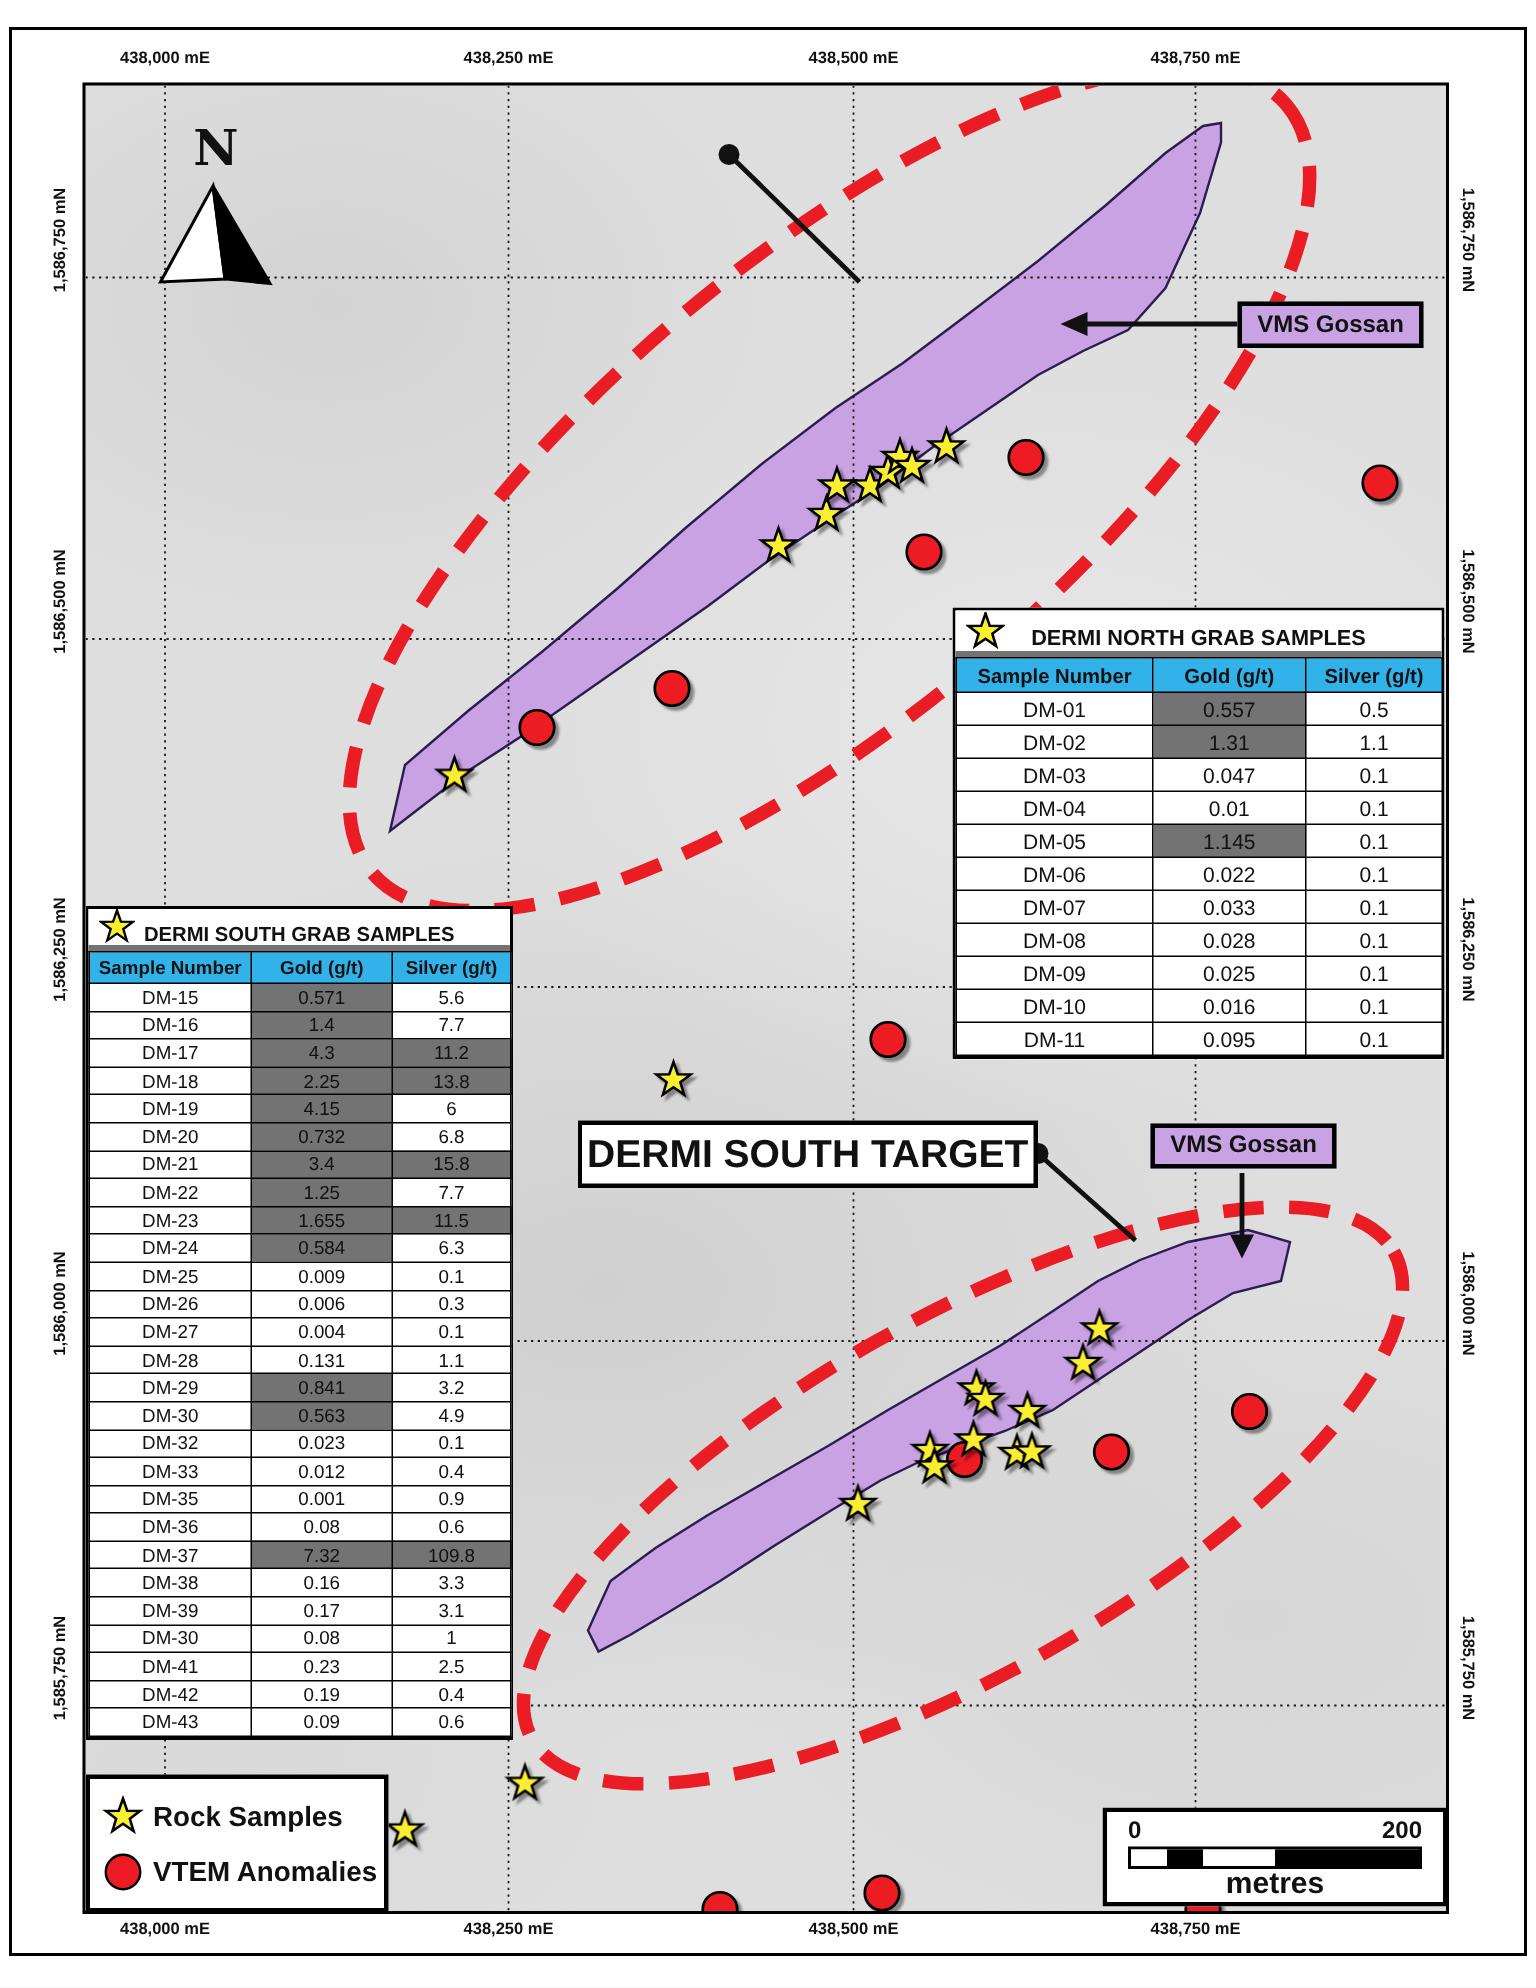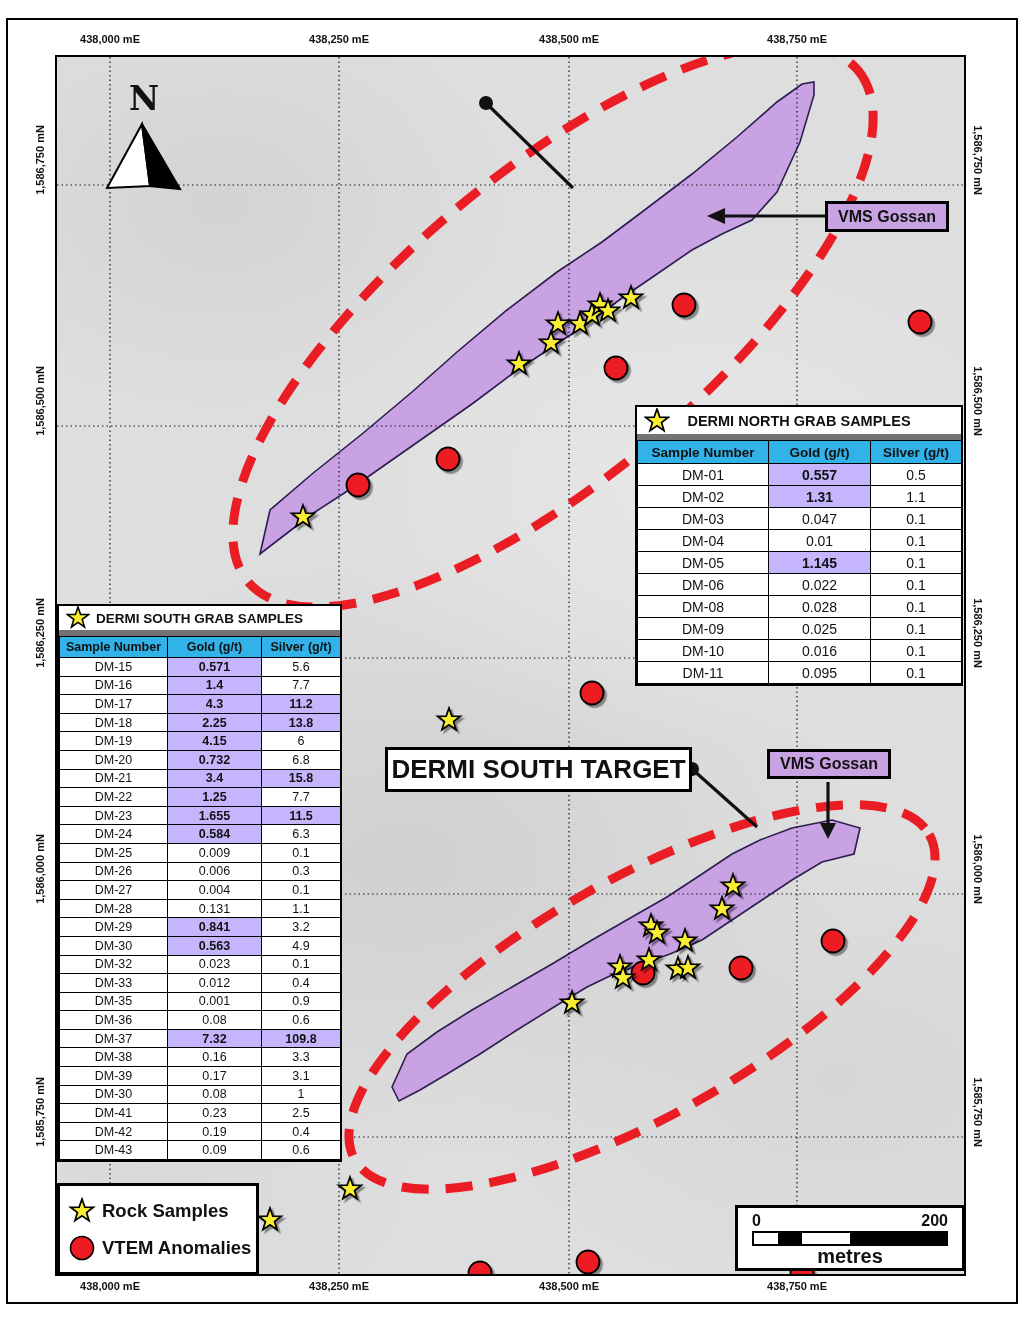--- a/index.html
+++ b/index.html
@@ -22,26 +22,26 @@
   .compass{position:absolute;left:45px;top:25px;width:84px;height:112px;text-align:center;}
   .compass .n{font-family:"DejaVu Serif",serif;font-weight:700;font-size:33px;line-height:34px;display:block;}
   
   .title-box{position:absolute;background:#fff;border:3px solid #000;display:flex;align-items:center;justify-content:center;
              font-weight:700;font-size:26px;letter-spacing:0px;white-space:nowrap;}
   
   .vms-box{position:absolute;background:#c9a2e3;border:3px solid #000;display:flex;align-items:center;justify-content:center;
            font-weight:700;font-size:16px;}
   
   .gtable{position:absolute;background:#fff;border:2px solid #000;}
-  .gtitle{position:relative;display:flex;align-items:center;justify-content:center;font-weight:700;border-bottom:6px solid #737373;background:#fff;}
+  .gtitle{position:relative;display:flex;align-items:flex-end;justify-content:center;font-weight:700;border-bottom:4px solid #737373;background:#fff;}
   .gtitle .tstar{position:absolute;left:7px;top:50%;transform:translateY(-50%);}
   .gtable table{border-collapse:collapse;table-layout:fixed;width:100%;}
   .gtable th{background:#31b2e8;font-weight:700;border:1.5px solid #000;text-align:center;padding:0;}
   .gtable td{border:1.5px solid #000;text-align:center;padding:0;background:#fff;}
-  .gtable td.hl{background:#c4b5fd;font-weight:700;margin-top:15px;}
+  .gtable td.hl{background:#737373;font-weight:400;margin-top:15px;}
   .north-table{width:324px;}
   .north-table .gtitle{height:27px;font-size:14.5px;}
   .north-table th{height:22px;font-size:13.5px;}
   .north-table td{height:21px;font-size:14px;}
   .south-table{width:281px;}
   .south-table .gtitle{height:24px;font-size:13.5px;}
   .south-table th{height:20px;font-size:12.5px;}
   .south-table td{height:17.6px;font-size:12.5px;}
   
   .legend{position:absolute;background:#fff;border:3px solid #000;padding:6px 10px 6px 8px;}
@@ -233,20 +233,25 @@
               <td>DM-05</td>
               <td class="hl">1.145</td>
               <td>0.1</td>
             </tr>
             <tr>
               <td>DM-06</td>
               <td>0.022</td>
               <td>0.1</td>
             </tr>
             <tr>
+              <td>DM-07</td>
+              <td>0.033</td>
+              <td>0.1</td>
+            </tr>
+            <tr>
               <td>DM-08</td>
               <td>0.028</td>
               <td>0.1</td>
             </tr>
             <tr>
               <td>DM-09</td>
               <td>0.025</td>
               <td>0.1</td>
             </tr>
             <tr>

